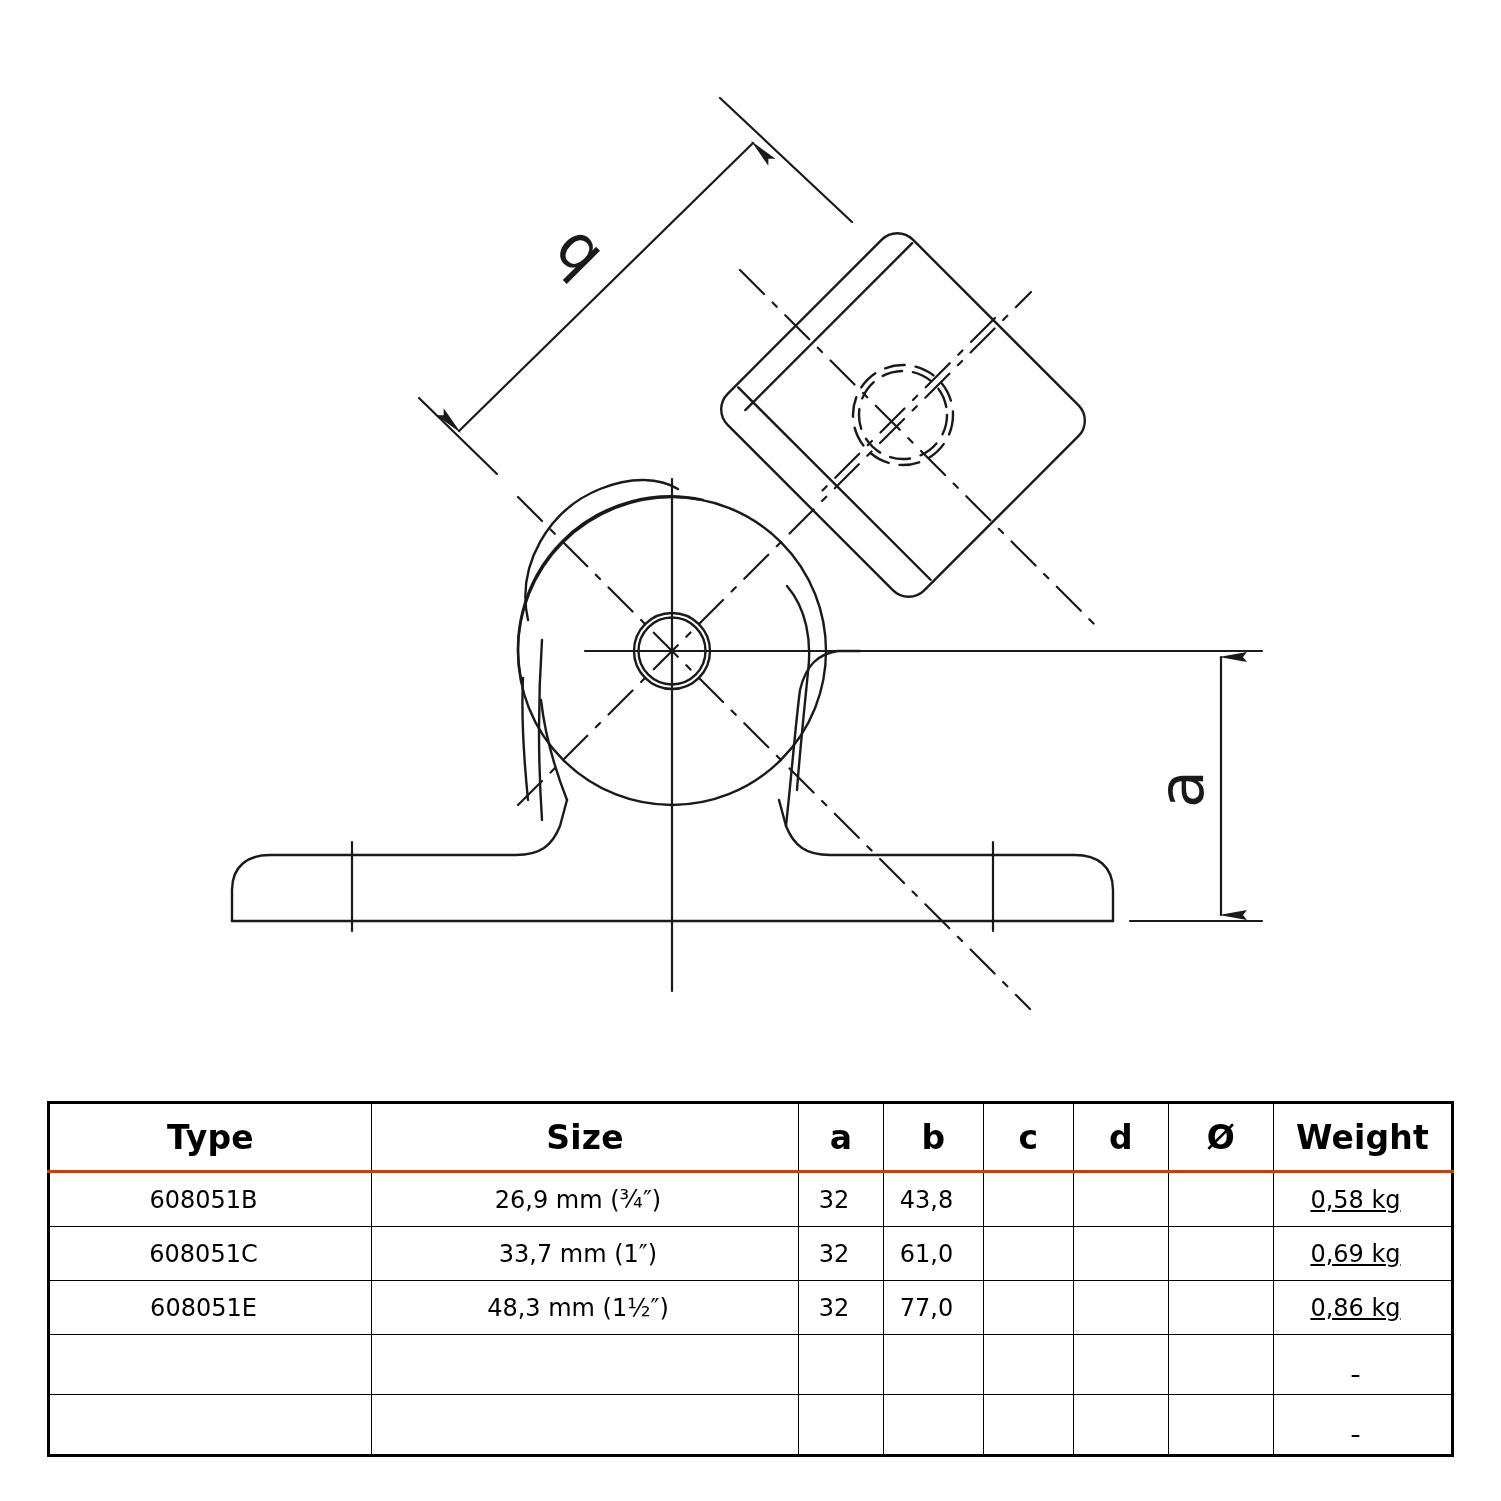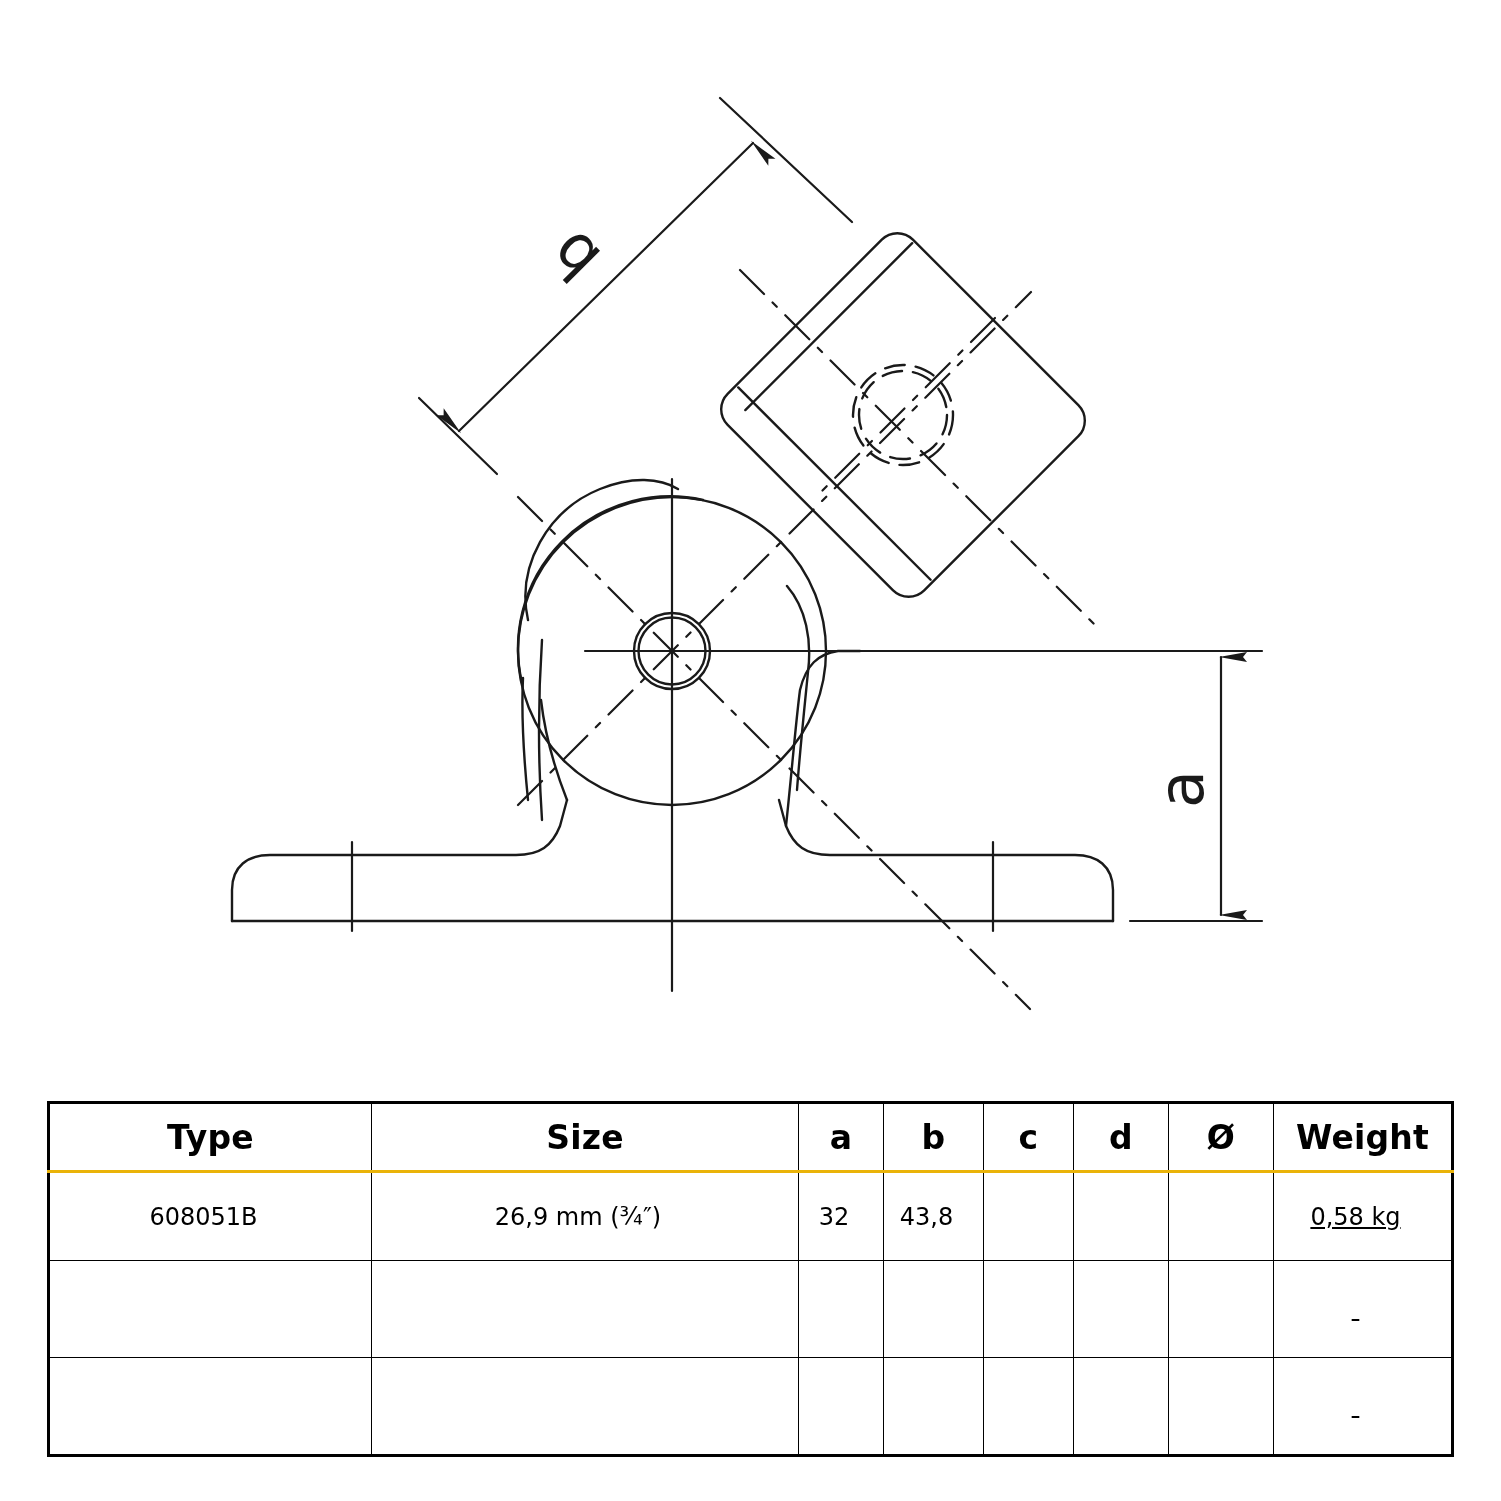--- a/index.html
+++ b/index.html
@@ -52,21 +52,21 @@
   }
   table.spec th {
     font-weight: bold;
     font-size: 33px;
     height: 66px;
     text-align: center;
     padding: 0;
     letter-spacing: 0.2px;
   }
   table.spec tr.head th {
-    border-bottom: 3px solid #eab308;
+    border-bottom: 3px solid #c2410c;
   }
   table.spec td {
     font-size: 24px;
     font-weight: normal;
     height: 47px;
     padding: 0 14px 0 0;
     text-align: center;
     vertical-align: middle;
     white-space: nowrap;
   }
@@ -245,20 +245,40 @@
           <tr>
             <td class="c-type">608051B</td>
             <td class="c-size">26,9 mm (¾″)</td>
             <td class="c-a">32</td>
             <td class="c-b">43,8</td>
             <td class="c-c"></td>
             <td class="c-d"></td>
             <td class="c-dia"></td>
             <td class="c-weight">0,58 kg</td>
           </tr>
+          <tr>
+            <td class="c-type">608051C</td>
+            <td class="c-size">33,7 mm (1″)</td>
+            <td class="c-a">32</td>
+            <td class="c-b">61,0</td>
+            <td class="c-c"></td>
+            <td class="c-d"></td>
+            <td class="c-dia"></td>
+            <td class="c-weight">0,69 kg</td>
+          </tr>
+          <tr>
+            <td class="c-type">608051E</td>
+            <td class="c-size">48,3 mm (1½″)</td>
+            <td class="c-a">32</td>
+            <td class="c-b">77,0</td>
+            <td class="c-c"></td>
+            <td class="c-d"></td>
+            <td class="c-dia"></td>
+            <td class="c-weight">0,86 kg</td>
+          </tr>
           <tr class="filler">
             <td class="c-type">&nbsp;</td>
             <td class="c-size">&nbsp;</td>
             <td class="c-a">&nbsp;</td>
             <td class="c-b">&nbsp;</td>
             <td class="c-c">&nbsp;</td>
             <td class="c-d">&nbsp;</td>
             <td class="c-dia">&nbsp;</td>
             <td class="c-weight">&nbsp;</td>
           </tr>

